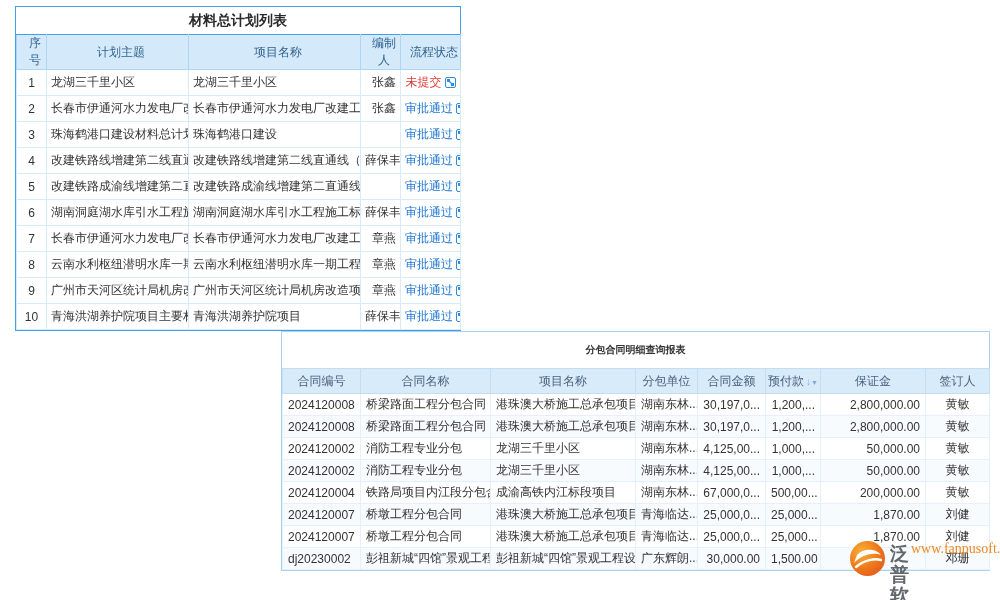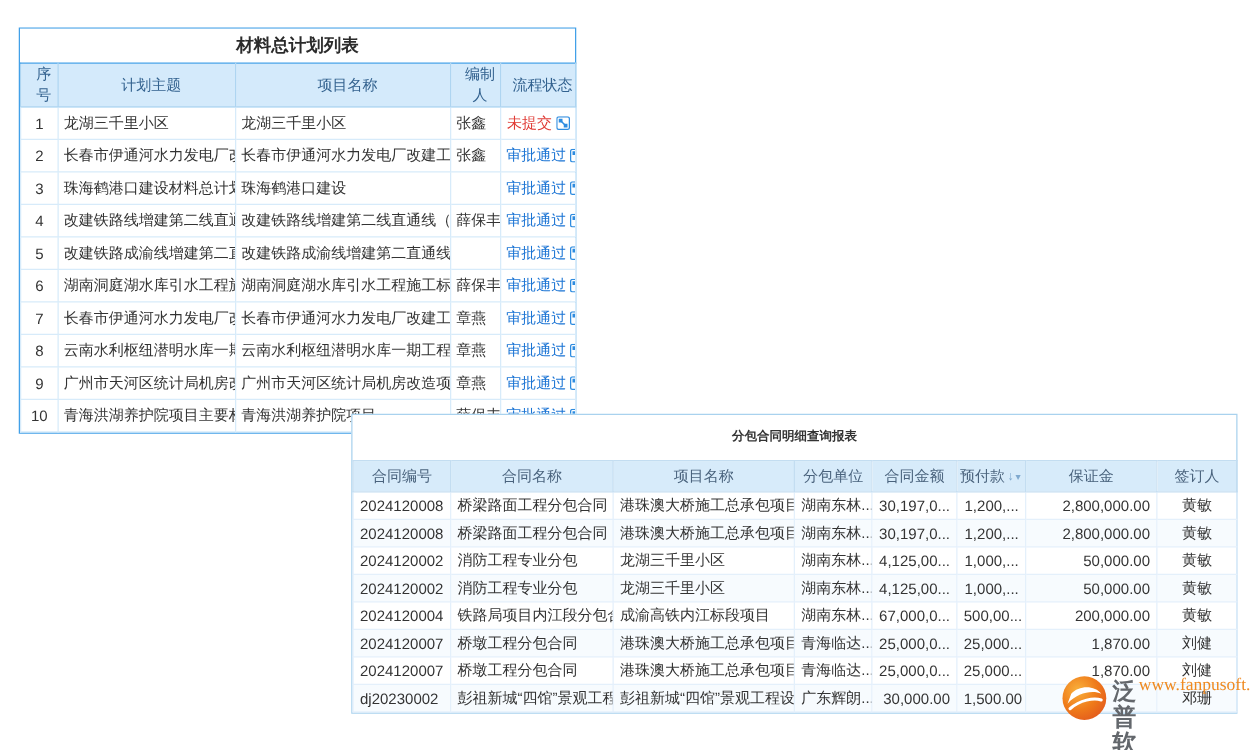--- a/index.html
+++ b/index.html
@@ -4,30 +4,30 @@
 <style>
   * { margin:0; padding:0; box-sizing:border-box; }
   html,body { background:#fff; }
   body { font-family:"Liberation Sans","DejaVu Sans",sans-serif; }
   .page { position:relative; width:1000px; height:600px; background:#fff; overflow:hidden; }
 
   .panel { position:absolute; background:#fff; }
   .panel table { border-collapse:collapse; table-layout:fixed; width:100%; }
 
   
-  .material-panel { left:15px; top:22px; width:446px; border:1px solid #42a0e8; }
+  .material-panel { left:15px; top:6px; width:446px; border:1px solid #42a0e8; }
   .material-panel .panel-title { height:27px; line-height:27px; text-align:center;
     font-size:14px; font-weight:bold; color:#2b2b2b; background:#fff; }
   .material-panel th { height:24px; background:#d4eafb; color:#33628f; font-weight:normal;
     font-size:12px; border:1px solid #aed5f1; border-top:1px solid #42a0e8;padding-left:7px; }
   .material-panel td { height:26px; font-size:12px; border:1px solid #d7ebfa;
     padding:0 4px; overflow:hidden; white-space:nowrap; color:#333; }
   .c-seq   { text-align:center; }
   .c-link  { color:#2478c8; cursor:pointer; }
-  .c-author{ text-align:left; }
+  .c-author{ text-align:right; }
   .c-status{ padding-right:2px;text-align:center; }
   .st { vertical-align:middle; }
   .st.approved    { color:#1b74d4; }
   .st.unsubmitted { color:#e03c36; }
   .wf-icon { display:inline-block; vertical-align:middle; margin-left:3px; line-height:0; }
 
   
   .contract-panel { left:281px; top:331px; width:709px; border:1px solid #a9d2ee; }
   .contract-panel .panel-title { height:36px; line-height:36px; text-align:center;
     font-size:10px; font-weight:bold; color:#333; }

